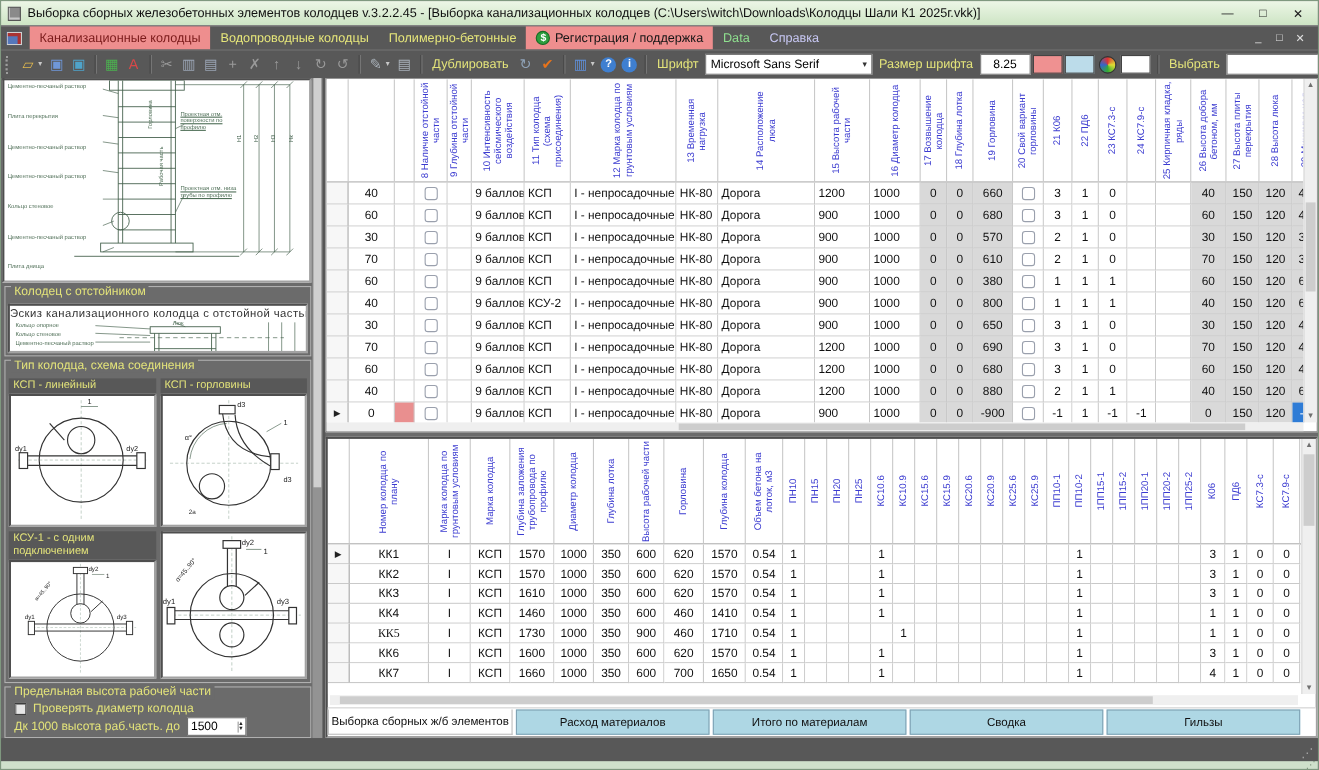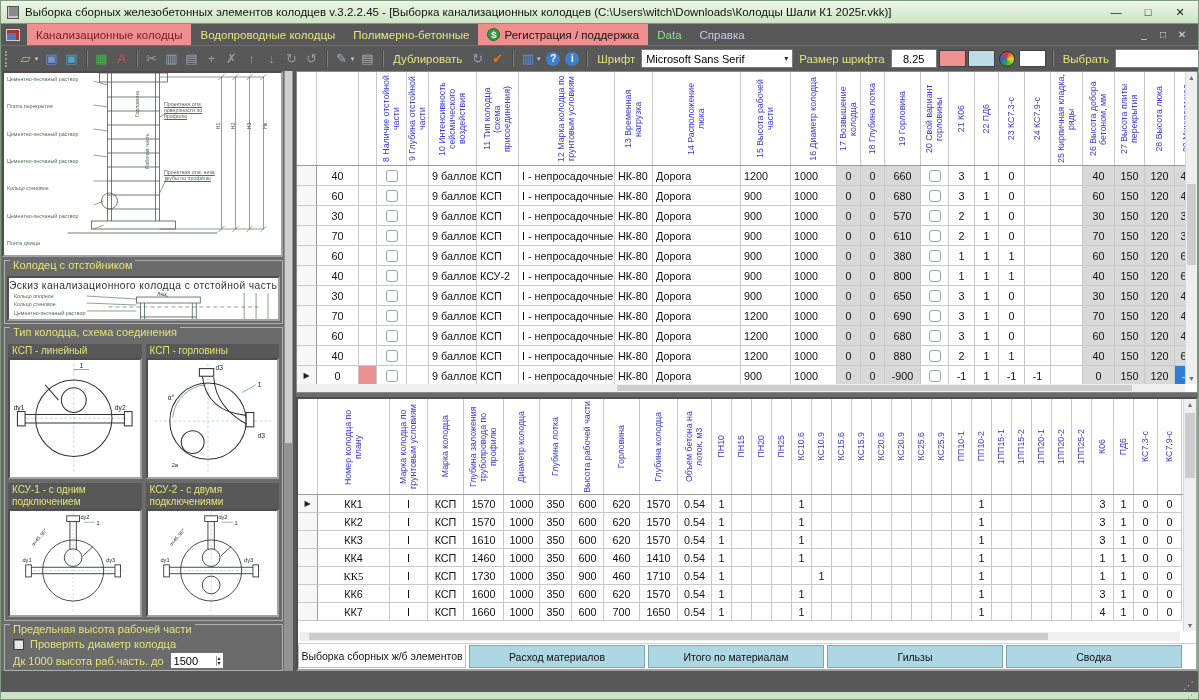--- a/index.html
+++ b/index.html
@@ -391,21 +391,20 @@
                 <line x1="76" y1="14" x2="90" y2="14" class="dim"></line>
                 <text class="dgs" x="14" y="44" transform="rotate(-50 14 44)">α=45..90°</text>
                 <text class="dg" x="72" y="10">dу2</text>
                 <text class="dg" x="0" y="64">dу1</text>
                 <text class="dg" x="104" y="64">dу3</text>
                 <text class="dg" x="92" y="18">1</text>
               </svg>
             </div>
           </div>
           <div class="tcell">
-            <div class="ttitle">КСУ-2 - с двумя подключениями</div>
             <div class="timg">
               <svg viewBox="0 0 130 130">
                 <line x1="63" y1="2" x2="63" y2="126" class="dash"></line>
                 <line x1="4" y1="74" x2="126" y2="74" class="dash"></line>
                 <circle cx="63" cy="74" r="38" class="stk"></circle>
                 <line x1="59" y1="12" x2="59" y2="48" class="stk"></line>
                 <line x1="67" y1="12" x2="67" y2="48" class="stk"></line>
                 <rect x="55" y="6" width="16" height="7" class="stw"></rect>
                 <circle cx="63" cy="58" r="11" class="stk"></circle>
                 <circle cx="63" cy="92" r="11" class="stk"></circle>
@@ -1242,22 +1241,22 @@
             <span class="arr dn" style="position:absolute;bottom:2px;left:0;right:0;text-align:center">▼</span>
           </div>
         </div>
         <div class="hscroll2">
           <div class="hthumb" style="position:absolute;left:1%;width:84%;top:1px;bottom:1px;background:#cdcdcd"></div>
         </div>
         <div class="tabs" id="tabs">
             <span class="tab active">Выборка сборных ж/б элементов</span>
             <span class="tab">Расход материалов</span>
             <span class="tab">Итого по материалам</span>
+            <span class="tab">Сводка</span>
             <span class="tab">Гильзы</span>
-            <span class="tab">Сводка</span>
           </div>
       </div>
 
     </div>
   </div>
 
   <div class="statusstrip">
     <span class="grip2">⋰</span>
   </div>
   <div class="winbottom">

